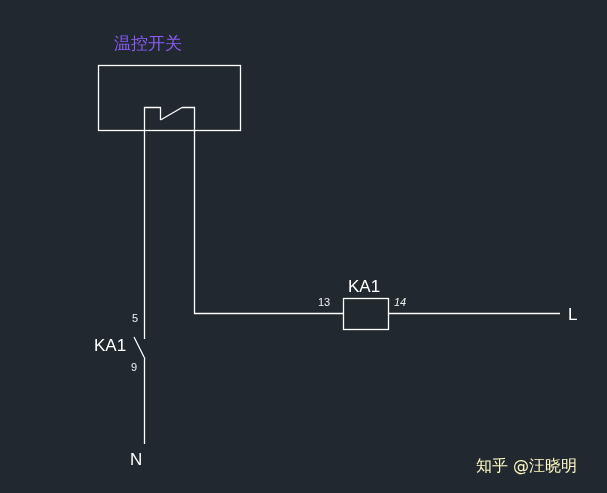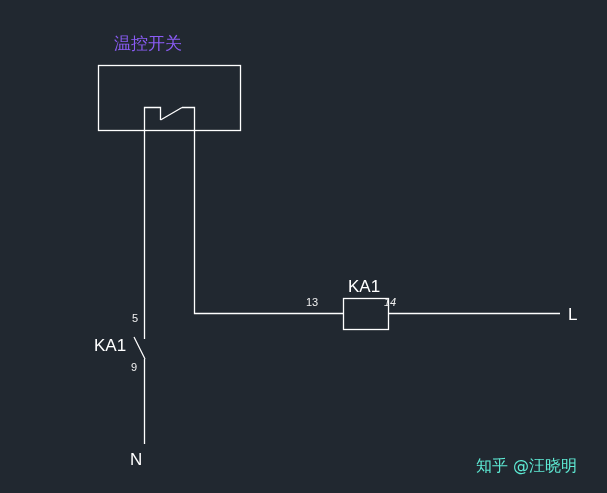--- a/index.html
+++ b/index.html
@@ -2,21 +2,21 @@
 <html><head>
 <meta charset="utf-8">
 <style>
   html, body { margin:0; padding:0; }
   body { width:607px; height:493px; background:#212830; overflow:hidden; position:relative; font-family:"DejaVu Sans", sans-serif; }
   svg { position:absolute; left:0; top:0; }
   .lbl { position:absolute; color:#ffffff; white-space:nowrap; line-height:1; }
   .title { font-family:"DejaVu Serif", serif; font-size:17px; color:#8b5cf6; }
   .pin { font-family:"Liberation Sans", sans-serif; font-size:11px; color:#f0f0f0; }
   .big { font-family:"Liberation Sans", sans-serif; font-size:17px; color:#ffffff; }
-  .wm { font-family:"DejaVu Sans", sans-serif; font-size:16px; color:#5eead4; }
+  .wm { font-family:"DejaVu Sans", sans-serif; font-size:16px; color:#fef9c3; }
 </style>
 </head>
 <body>
 
 <svg width="607" height="493" viewBox="0 0 607 493">
   <g stroke="#ffffff" stroke-width="1.3" fill="none">
 
     <rect x="98.5" y="65.5" width="142" height="65"></rect>
 
     <polyline points="144.5,444 144.5,107.5 160.5,107.5 160.5,120"></polyline>
@@ -31,19 +31,19 @@
   <line x1="134" y1="337" x2="145" y2="359" stroke="#ffffff" stroke-width="1.3"></line>
 </svg>
 
 <div class="lbl title" style="left:114px; top:35px;">温控开关</div>
 
 <div class="lbl pin" style="left:132px; top:313px;">5</div>
 <div class="lbl big" style="left:94px; top:337px;">KA1</div>
 <div class="lbl pin" style="left:131px; top:362px;">9</div>
 
 <div class="lbl big" style="left:348px; top:278px;">KA1</div>
-<div class="lbl pin" style="left:306px; top:297px;">13</div>
-<div class="lbl pin" style="left:384px; top:297px;font-style:italic;">14</div>
+<div class="lbl pin" style="left:318px; top:297px;">13</div>
+<div class="lbl pin" style="left:394px; top:297px;font-style:italic;">14</div>
 
 <div class="lbl big" style="left:568px; top:306px;">L</div>
 <div class="lbl big" style="left:130px; top:451px;">N</div>
 
 <div class="lbl wm" style="left:476px; top:458px;">知乎 @汪晓明</div>
 
 </body></html>

